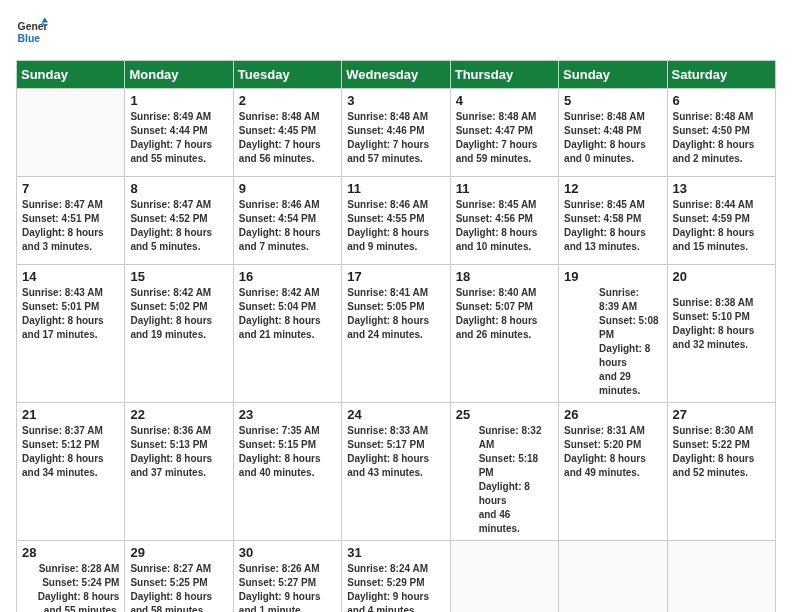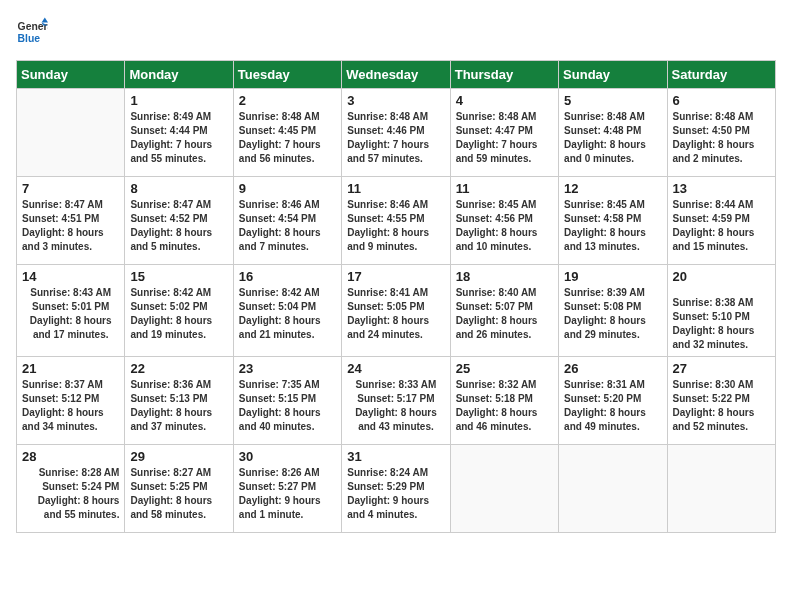--- a/index.html
+++ b/index.html
@@ -206,21 +206,21 @@
           <span class="day-number">13</span>
           <div class="day-info" style="white-space: pre-line;">Sunrise: 8:44 AM
 Sunset: 4:59 PM
 Daylight: 8 hours
 and 15 minutes.</div>
         </td>
       </tr>
       <tr>
         <td>
           <span class="day-number">14</span>
-          <div class="day-info" style="white-space: pre-line; text-align: center;">Sunrise: 8:43 AM
+          <div class="day-info" style="white-space: pre-line;">Sunrise: 8:43 AM
 Sunset: 5:01 PM
 Daylight: 8 hours
 and 17 minutes.</div>
         </td>
         <td>
           <span class="day-number">15</span>
           <div class="day-info" style="white-space: pre-line;">Sunrise: 8:42 AM
 Sunset: 5:02 PM
 Daylight: 8 hours
 and 19 minutes.</div>
@@ -241,21 +241,21 @@
         </td>
         <td>
           <span class="day-number">18</span>
           <div class="day-info" style="white-space: pre-line;">Sunrise: 8:40 AM
 Sunset: 5:07 PM
 Daylight: 8 hours
 and 26 minutes.</div>
         </td>
         <td>
           <span class="day-number">19</span>
-          <div class="day-info" style="white-space: pre-line;">Sunrise: 8:39 AM
+          <div class="day-info" style="white-space: pre-line; margin-left: 35px;">Sunrise: 8:39 AM
 Sunset: 5:08 PM
 Daylight: 8 hours
 and 29 minutes.</div>
         </td>
         <td>
           <span class="day-number">20</span>
           <div class="day-info" style="white-space: pre-line; margin-top: 12px;">Sunrise: 8:38 AM
 Sunset: 5:10 PM
 Daylight: 8 hours
 and 32 minutes.</div>
@@ -278,28 +278,28 @@
         </td>
         <td>
           <span class="day-number">23</span>
           <div class="day-info" style="white-space: pre-line;">Sunrise: 7:35 AM
 Sunset: 5:15 PM
 Daylight: 8 hours
 and 40 minutes.</div>
         </td>
         <td>
           <span class="day-number">24</span>
-          <div class="day-info" style="white-space: pre-line; text-align: center;">Sunrise: 8:33 AM
+          <div class="day-info" style="white-space: pre-line;">Sunrise: 8:33 AM
 Sunset: 5:17 PM
 Daylight: 8 hours
 and 43 minutes.</div>
         </td>
         <td>
           <span class="day-number">25</span>
-          <div class="day-info" style="white-space: pre-line;">Sunrise: 8:32 AM
+          <div class="day-info" style="white-space: pre-line; margin-left: 23px;">Sunrise: 8:32 AM
 Sunset: 5:18 PM
 Daylight: 8 hours
 and 46 minutes.</div>
         </td>
         <td>
           <span class="day-number">26</span>
           <div class="day-info" style="white-space: pre-line;">Sunrise: 8:31 AM
 Sunset: 5:20 PM
 Daylight: 8 hours
 and 49 minutes.</div>

